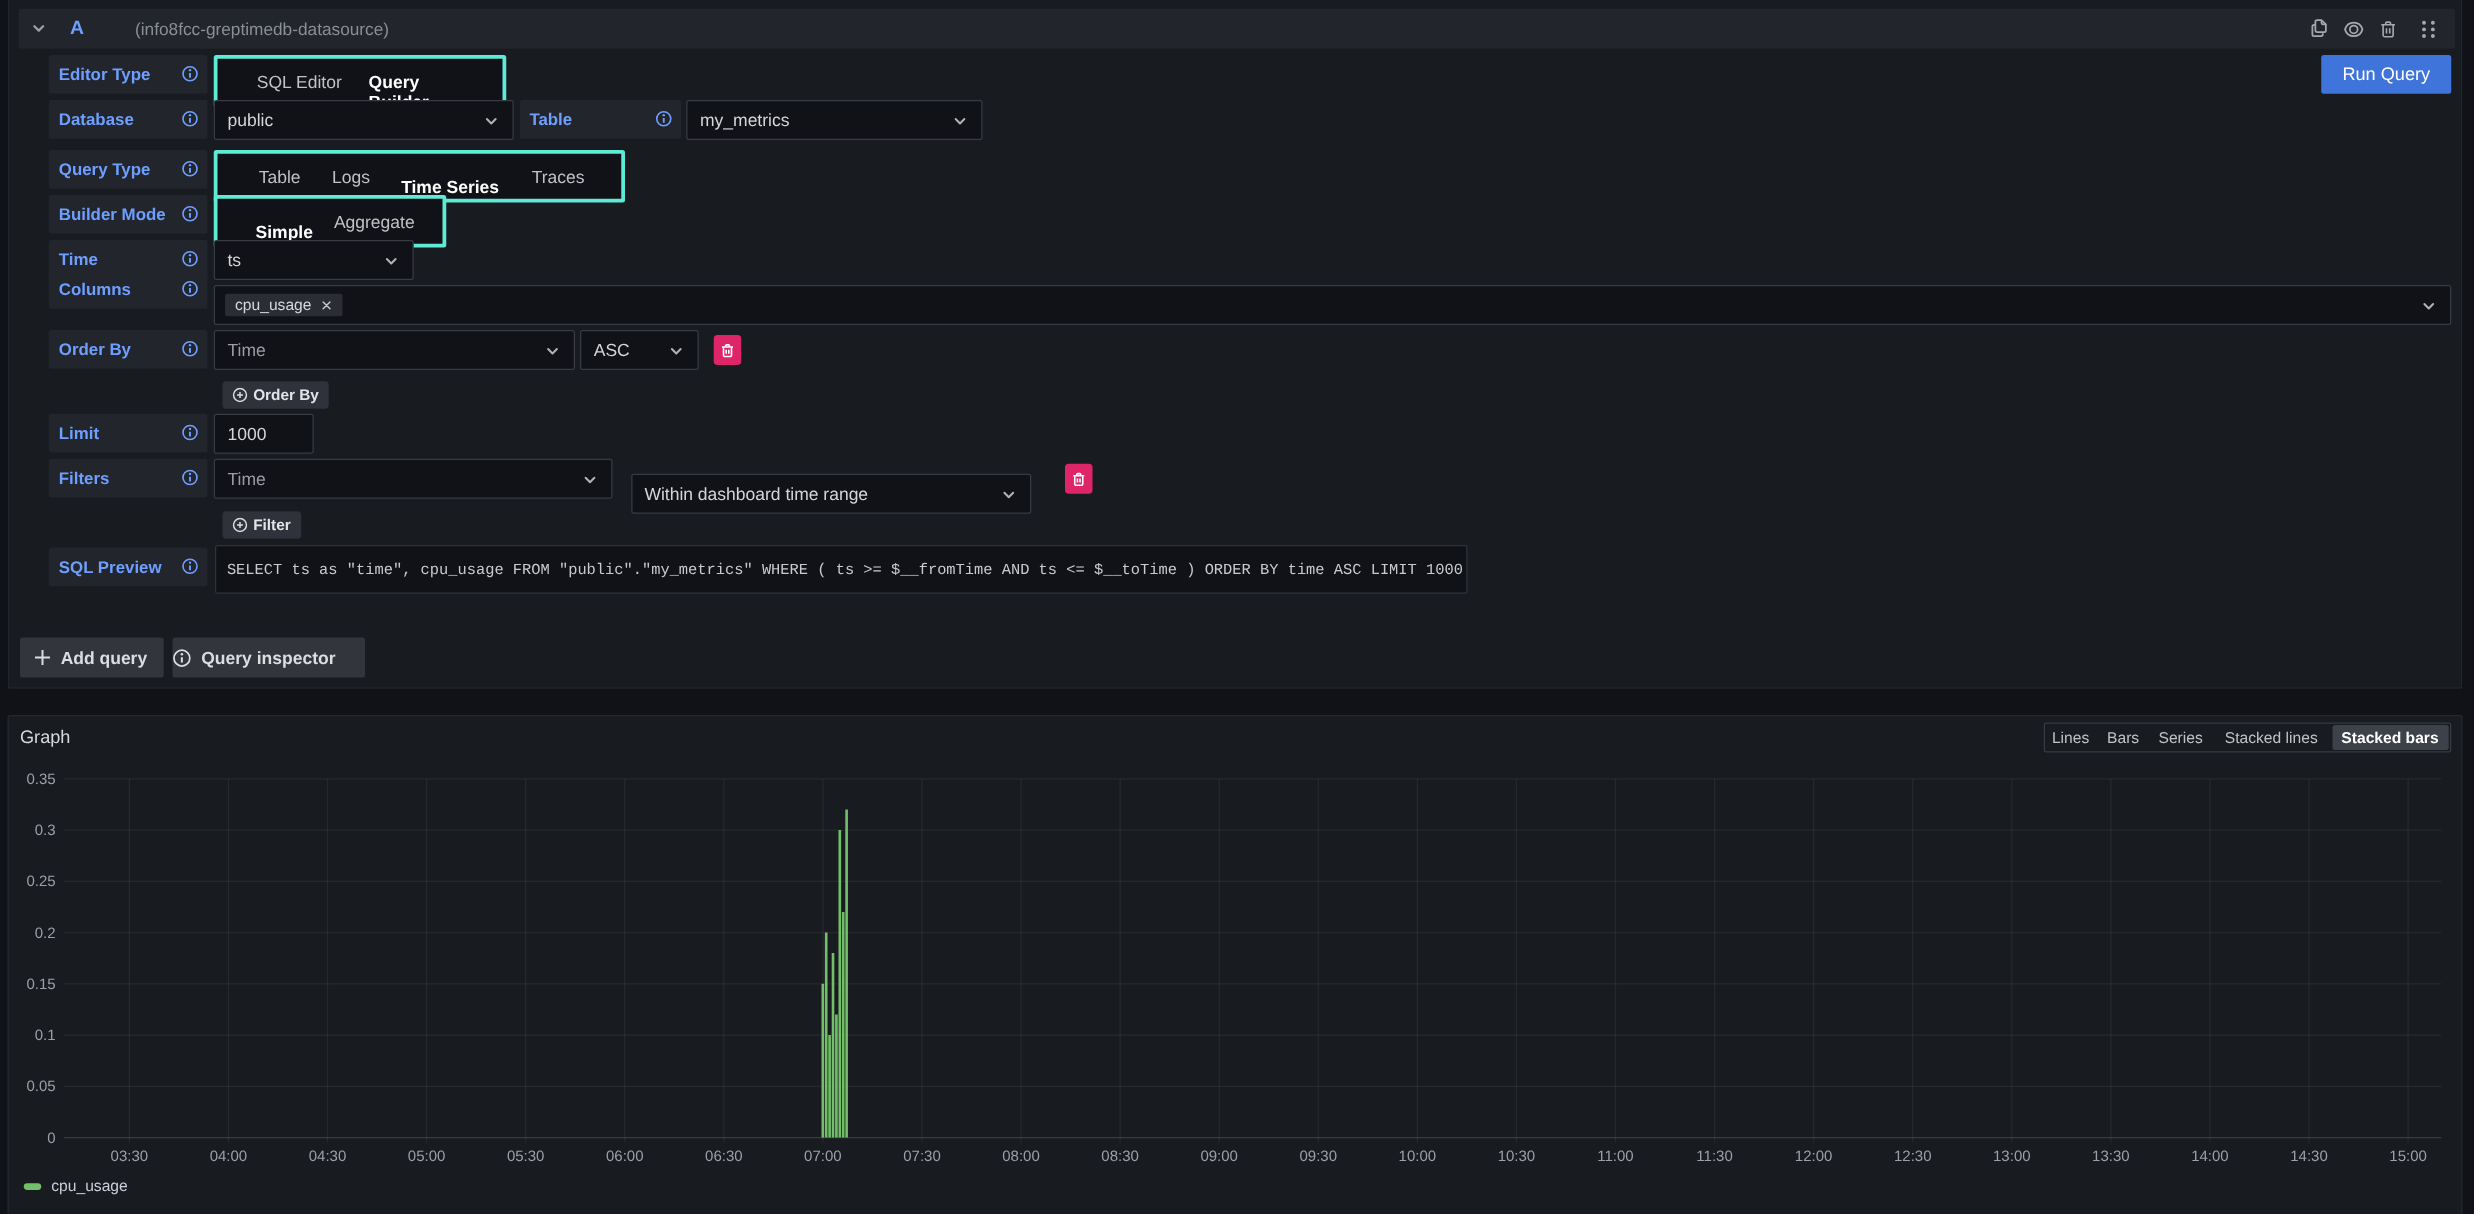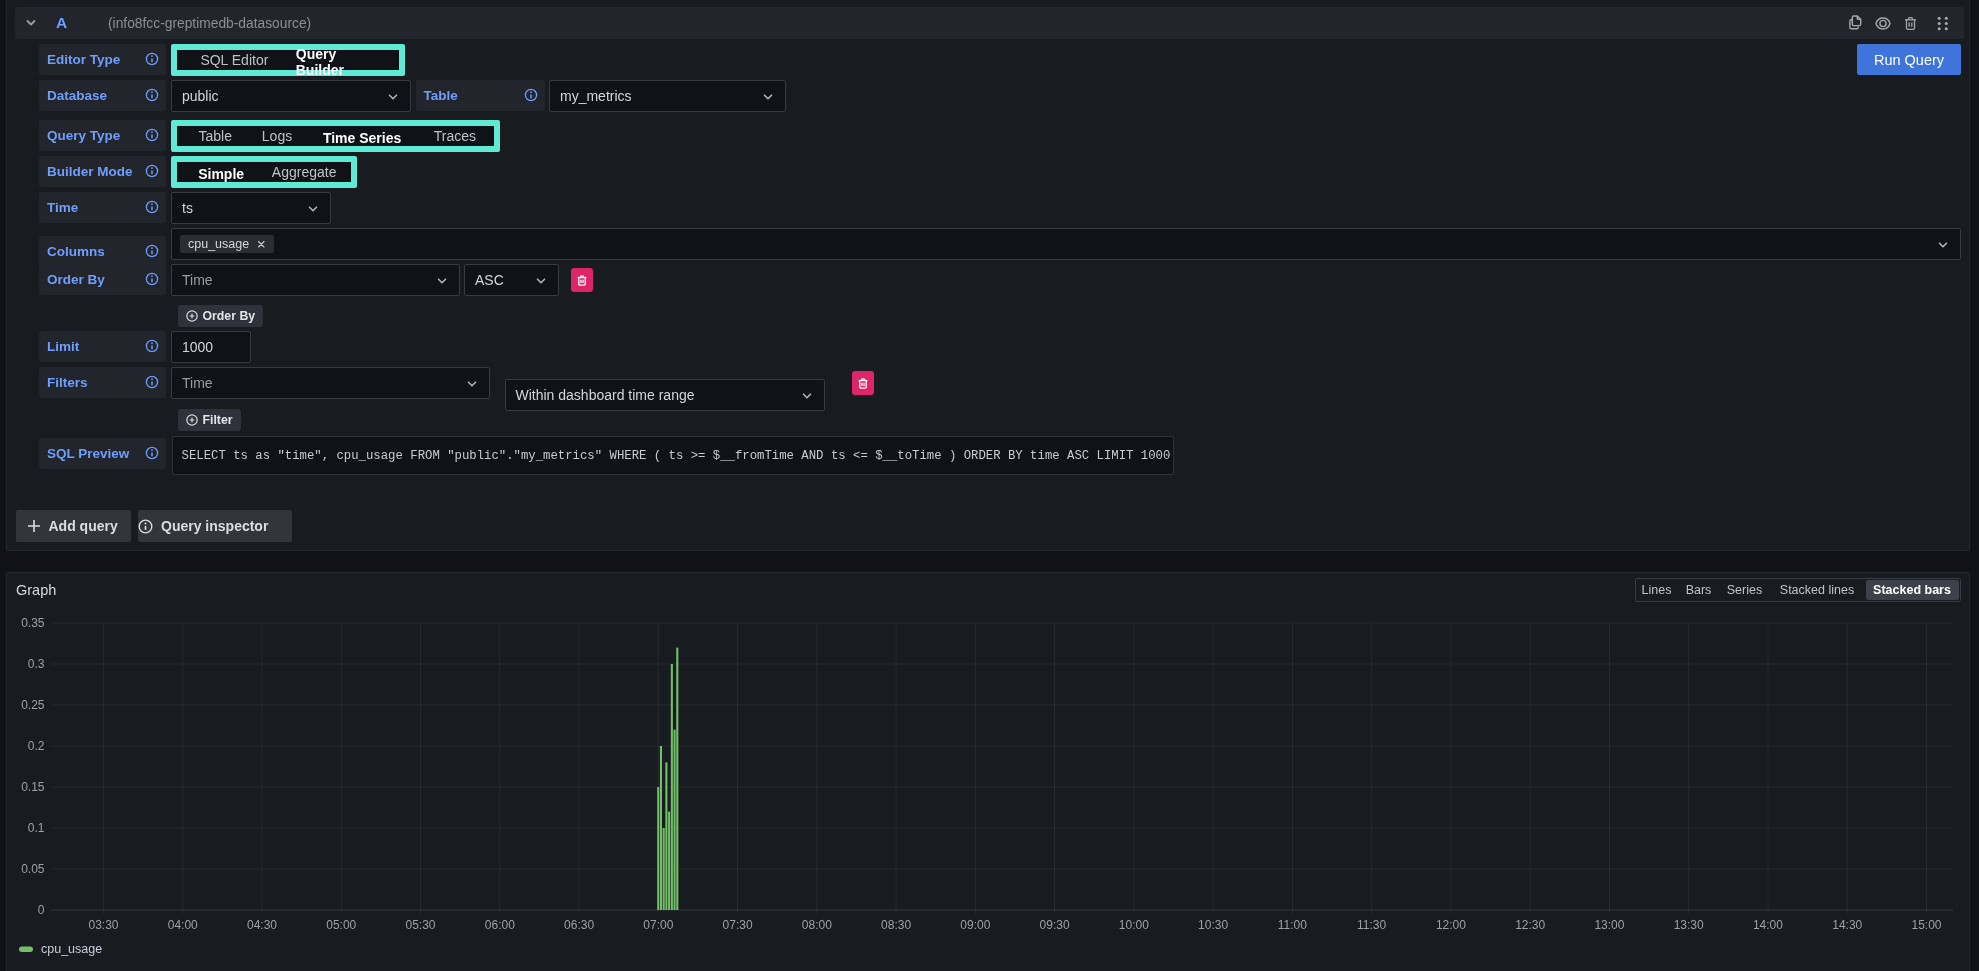--- a/index.html
+++ b/index.html
@@ -12,22 +12,22 @@
   border:1px solid #26282f; border-radius:2px; }
 .hdr { left:15px; top:7px; width:1949px; height:32px; background:#22252b; border-radius:2px; }
 .lbl { left:39px; width:127px; height:31px; background:#22252b; border-radius:2px;
   color:#6e9fff; font-size:13.5px; font-weight:700; display:flex; align-items:center;
   padding-left:8px; }
 .lbl svg { position:absolute; right:7px; top:8px; }
 .inp { background:#111217; border:1px solid #383b44; border-radius:2px; height:32px;
   color:#d5d6db; font-size:14px; display:flex; align-items:center; padding-left:10px; }
 .inp .car { position:absolute; right:11px; top:10px; }
 .dim { color:#9a9da5; }
-.seg { background:#111217; border:6px solid #5eead4; border-radius:2px; height:32px;
-  display:flex; align-items:stretch; padding:4px; }
+.seg { background:#111217; border:3px solid #5eead4; border-radius:2px; height:32px;
+  display:flex; align-items:stretch; padding:18px; }
 .seg span { display:flex; align-items:center; justify-content:center; font-size:14px;
   font-weight:500; color:#c0c2c8; border-radius:2px; }
 .seg span.on { background:#3d4149; color:#ffffff; font-weight:700; margin:8px; }
 .sbtn { background:#2f323a; border-radius:3px; height:22px; display:flex; align-items:center;
   color:#e3e4e8; font-size:12.3px; font-weight:700; padding:0 8px; gap:5px; }
 .trash { width:22px; height:24px; background:#de2568; border-radius:3px;
   display:flex; align-items:center; justify-content:center; }
 .bbtn { background:#32353c; border-radius:2px; height:32px; display:flex; align-items:center;
   color:#dcdde1; font-size:14px; font-weight:700; gap:8px; }
 </style>
@@ -116,21 +116,21 @@
 
 <div class="abs lbl" style="top:192px">Time<svg width="14" height="14" viewBox="0 0 14 14">
       <circle cx="7" cy="7" r="5.6" stroke="#6e9fff" stroke-width="1.3" fill="none"></circle>
       <path d="M7 6.4 V10.2" stroke="#6e9fff" stroke-width="1.5"></path>
       <circle cx="7" cy="4.1" r="0.95" fill="#6e9fff"></circle>
     </svg></div>
 <div class="abs inp" style="left:171px;top:192px;width:160px">ts<svg class="car" width="12" height="12" viewBox="0 0 12 12" fill="none">
       <path d="M2.5 4.2 L6 7.8 L9.5 4.2" stroke="#b0b2b8" stroke-width="1.6" stroke-linecap="round" stroke-linejoin="round"></path>
     </svg></div>
 
-<div class="abs lbl" style="top:236px">Columns<svg width="14" height="14" viewBox="0 0 14 14">
+<div class="abs lbl" style="top:216px">Columns<svg width="14" height="14" viewBox="0 0 14 14">
       <circle cx="7" cy="7" r="5.6" stroke="#6e9fff" stroke-width="1.3" fill="none"></circle>
       <path d="M7 6.4 V10.2" stroke="#6e9fff" stroke-width="1.5"></path>
       <circle cx="7" cy="4.1" r="0.95" fill="#6e9fff"></circle>
     </svg></div>
 <div class="abs inp" style="left:171px;top:228px;width:1790px;padding-left:8px">
   <div style="background:#2a2d34;border-radius:2px;height:18px;display:flex;align-items:center;padding:0 8px;font-size:12.5px;color:#d6d7dc;gap:8px;">cpu_usage<svg width="8.5" height="8.5" viewBox="0 0 9 9">
         <path d="M1.6 1.6 L7.4 7.4 M7.4 1.6 L1.6 7.4" stroke="#c9cbd0" stroke-width="1.2" stroke-linecap="round"></path>
       </svg></div>
   <svg class="car" width="12" height="12" viewBox="0 0 12 12" fill="none">
       <path d="M2.5 4.2 L6 7.8 L9.5 4.2" stroke="#b0b2b8" stroke-width="1.6" stroke-linecap="round" stroke-linejoin="round"></path>

